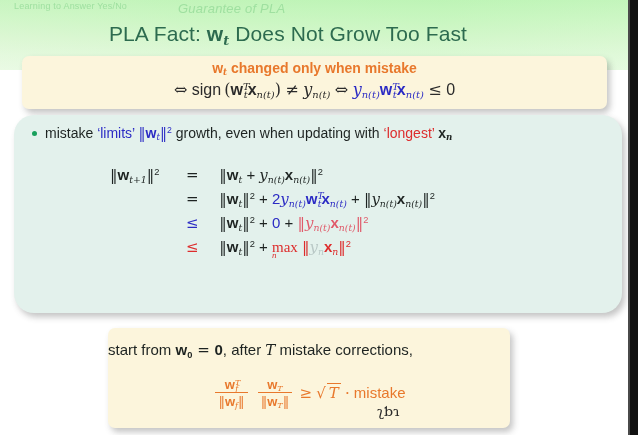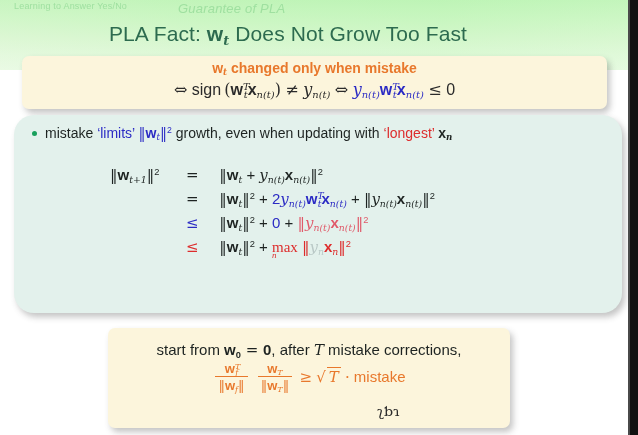--- a/index.html
+++ b/index.html
@@ -168,28 +168,28 @@
     font-style: italic;
   }
 
   #result-box {
     left: 108px; top: 328px;
     width: 402px; height: 100px;
   }
   #result-line1 {
     position: absolute;
     left: 0; top: 13px; width: 402px;
-    text-align: center;
+    text-align: left;
     font-size: 15px;
     color: #1d2321;
     white-space: nowrap;
   }
   #result-line2 {
     position: absolute;
-    left: 0; top: 34px; width: 402px;
+    left: 0; top: 50px; width: 402px;
     text-align: center;
     font-size: 15px;
     color: #e8782c;
     white-space: nowrap;
   }
   .frac {
     display: inline-block;
     vertical-align: middle;
     text-align: center;
     margin: 0 3px;

